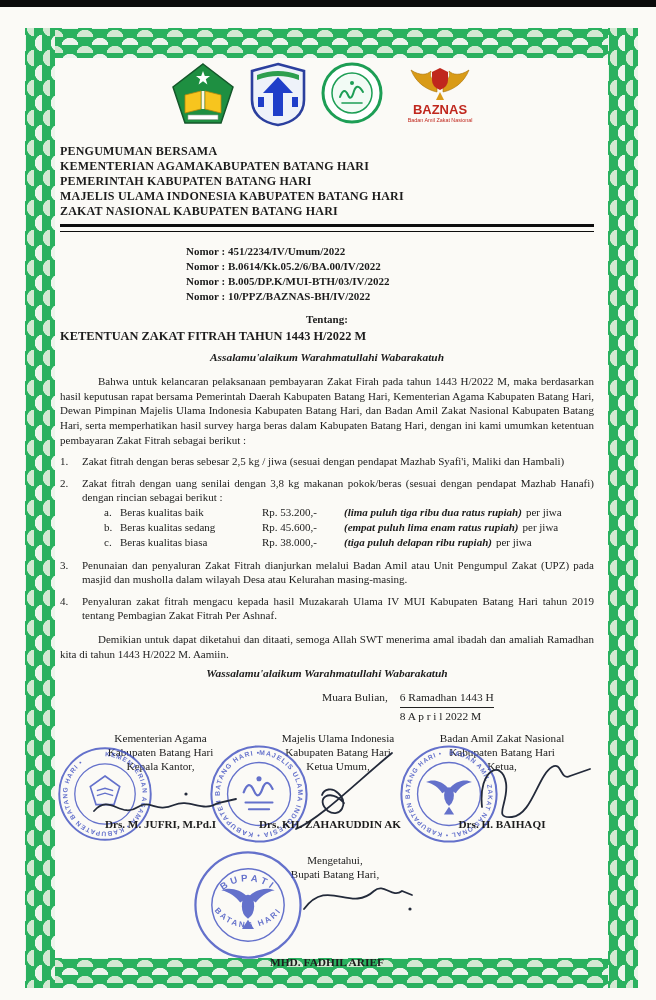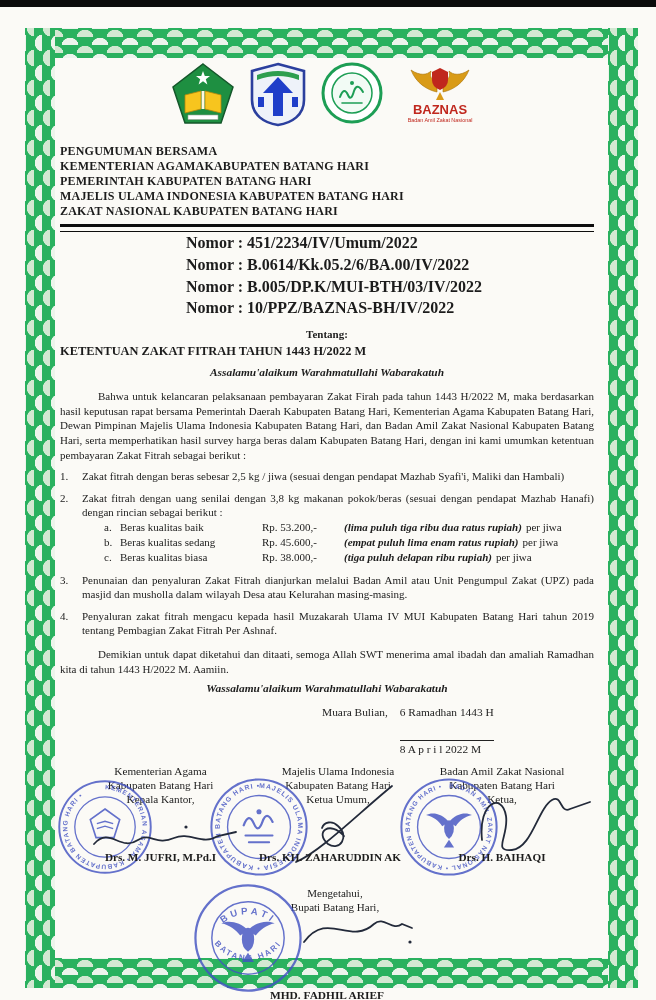--- a/index.html
+++ b/index.html
@@ -32,41 +32,41 @@
   .bord-right{left:608px;top:28px;width:30px;height:960px;}
 
   .content{position:absolute;left:60px;top:62px;width:534px;font-size:11px;line-height:1.33;}
 
   .logos{display:flex;justify-content:center;align-items:flex-start;gap:14px;height:76px;}
   .logos svg{display:block;}
 
   .title-block{margin-top:6px;text-align:left;font-weight:bold;font-size:12px;line-height:1.24;letter-spacing:.2px;}
   .dbl-rule{margin-top:6px;height:4px;border-top:3px solid #0d0d0d;border-bottom:1px solid #0d0d0d;}
 
-  .nomor{margin-left:126px;font-weight:bold;font-size:16px;line-height:1.35;}
+  .nomor{margin-top:12px;margin-left:126px;font-weight:bold;font-size:11px;line-height:1.35;}
   .tentang{margin-top:8px;text-align:center;font-weight:bold;}
   .subject{margin-top:2px;font-weight:bold;font-size:12.4px;}
   .salam{margin-top:5px;text-align:center;font-weight:bold;font-style:italic;font-size:11.4px;}
 
   .para{margin-top:9px;text-align:justify;text-indent:38px;}
   .li{display:flex;margin-top:7px;}
   .li-no{width:22px;flex:none;}
   .li-text{flex:1;text-align:justify;}
   .subrows{margin-left:22px;}
   .subrow{display:flex;line-height:1.38;}
   .sub-letter{width:16px;flex:none;}
   .sub-label{width:142px;flex:none;}
   .sub-price{width:82px;flex:none;}
   .sub-words{font-weight:bold;font-style:italic;}
   .sub-suffix{margin-left:4px;}
   .closing{margin-top:9px;text-align:justify;text-indent:38px;}
 
   .dateline{margin-top:9px;margin-left:262px;display:flex;gap:12px;font-size:11.4px;}
   .date-col{display:flex;flex-direction:column;}
-  .date-hijri{border-bottom:1.4px solid #222;padding-bottom:19px;}
+  .date-hijri{border-bottom:1.4px solid #222;padding-bottom:1px;}
   .date-greg{padding-top:1px;}
 
   .sig-section{position:relative;margin-top:7px;height:118px;}
   .sig-col{position:absolute;top:0;text-align:center;font-size:11.2px;line-height:1.25;}
   .sig-col1{left:8px;width:185px;}
   .sig-col2{left:188px;width:180px;}
   .sig-col3{left:350px;width:184px;}
   .sig-name{position:absolute;top:86px;font-weight:bold;font-size:11.2px;text-align:center;white-space:nowrap;}
   .sig-name1{left:8px;width:185px;}
   .sig-name2{left:180px;width:180px;}

